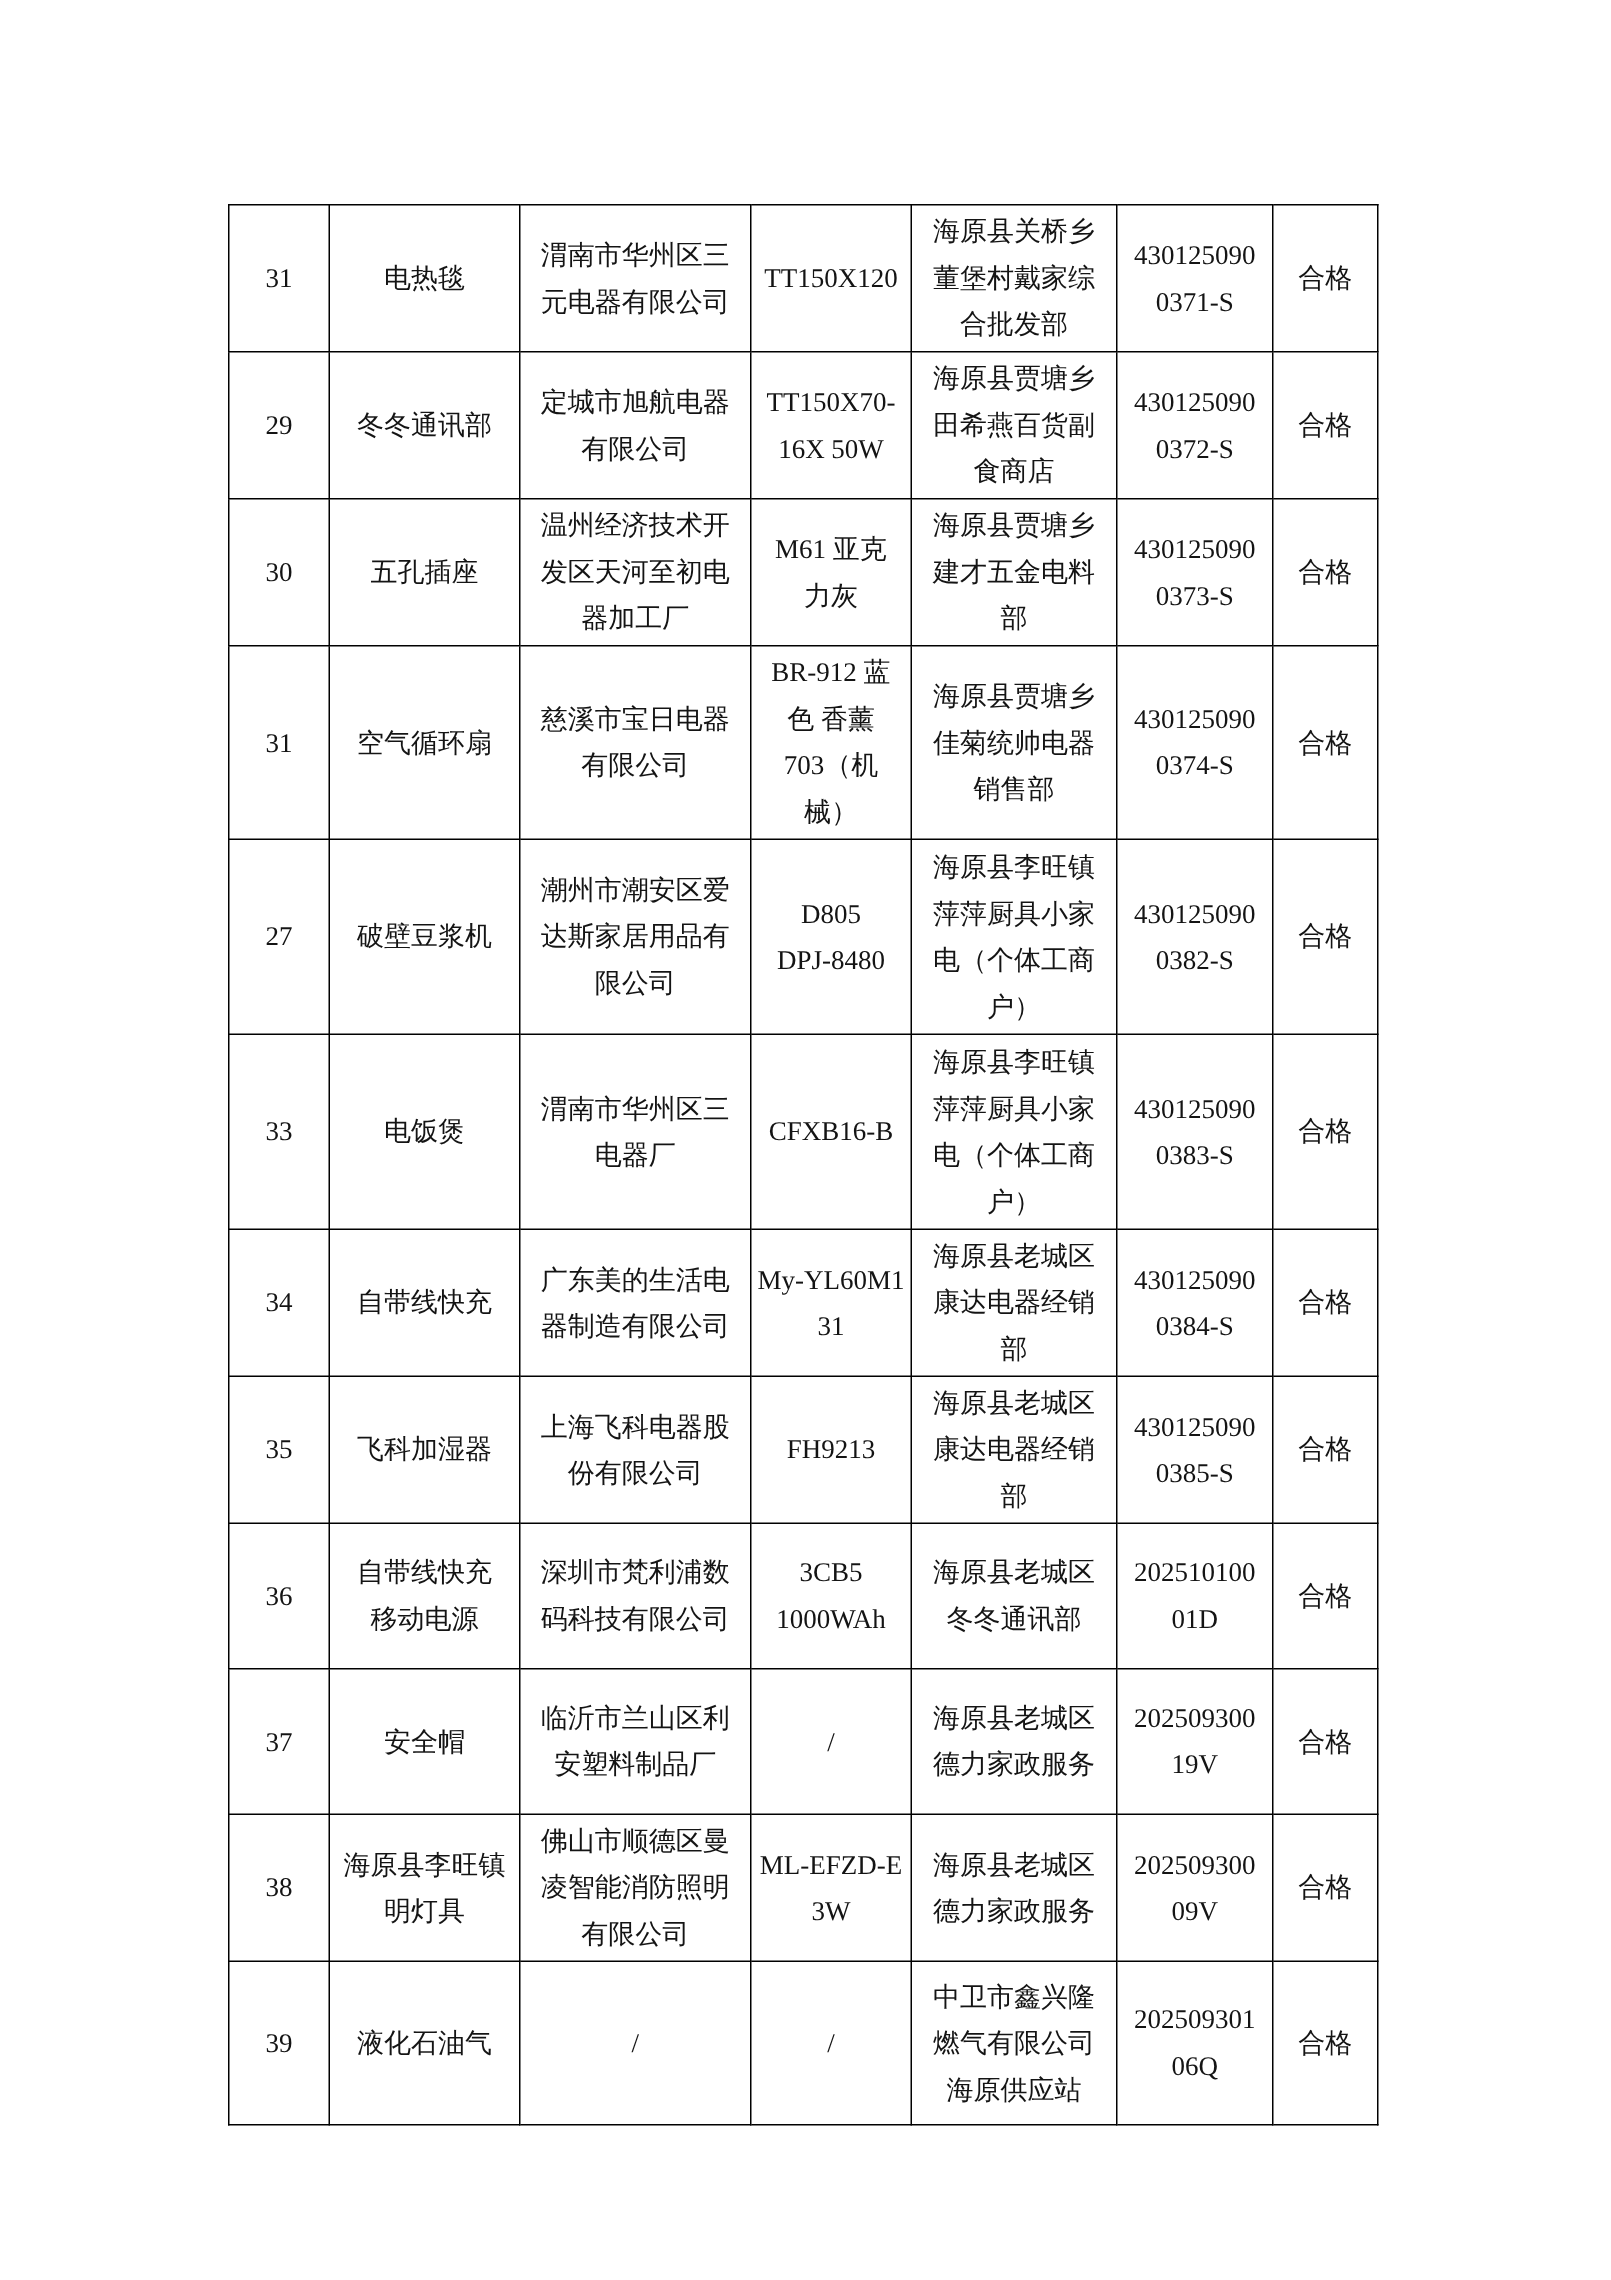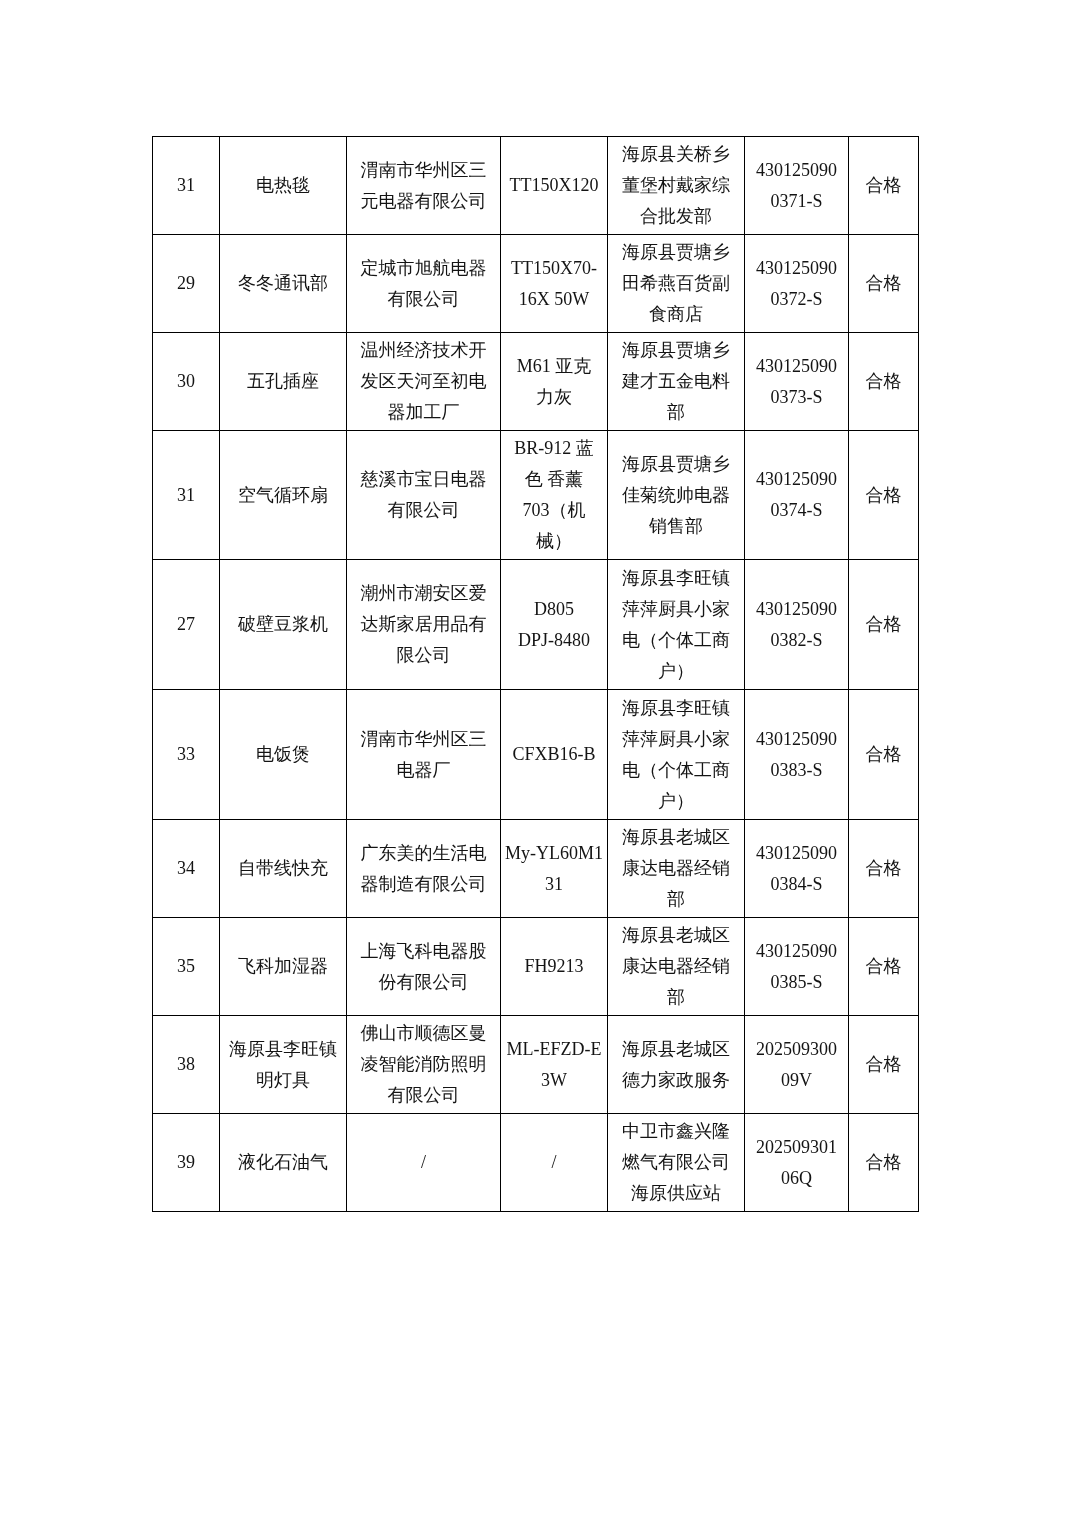--- a/index.html
+++ b/index.html
@@ -170,20 +170,46 @@
 份有限公司</td>
           <td>FH9213</td>
           <td>海原县老城区
 康达电器经销
 部</td>
           <td>430125090
 0385-S</td>
           <td>合格</td>
         </tr>
         <tr>
+          <td>36</td>
+          <td>自带线快充
+移动电源</td>
+          <td>深圳市梵利浦数
+码科技有限公司</td>
+          <td>3CB5
+1000WAh</td>
+          <td>海原县老城区
+冬冬通讯部</td>
+          <td>202510100
+01D</td>
+          <td>合格</td>
+        </tr>
+        <tr>
+          <td>37</td>
+          <td>安全帽</td>
+          <td>临沂市兰山区利
+安塑料制品厂</td>
+          <td>/</td>
+          <td>海原县老城区
+德力家政服务</td>
+          <td>202509300
+19V</td>
+          <td>合格</td>
+        </tr>
+        <tr>
           <td>38</td>
           <td>海原县李旺镇
 明灯具</td>
           <td>佛山市顺德区曼
 凌智能消防照明
 有限公司</td>
           <td>ML-EFZD-E
 3W</td>
           <td>海原县老城区
 德力家政服务</td>

